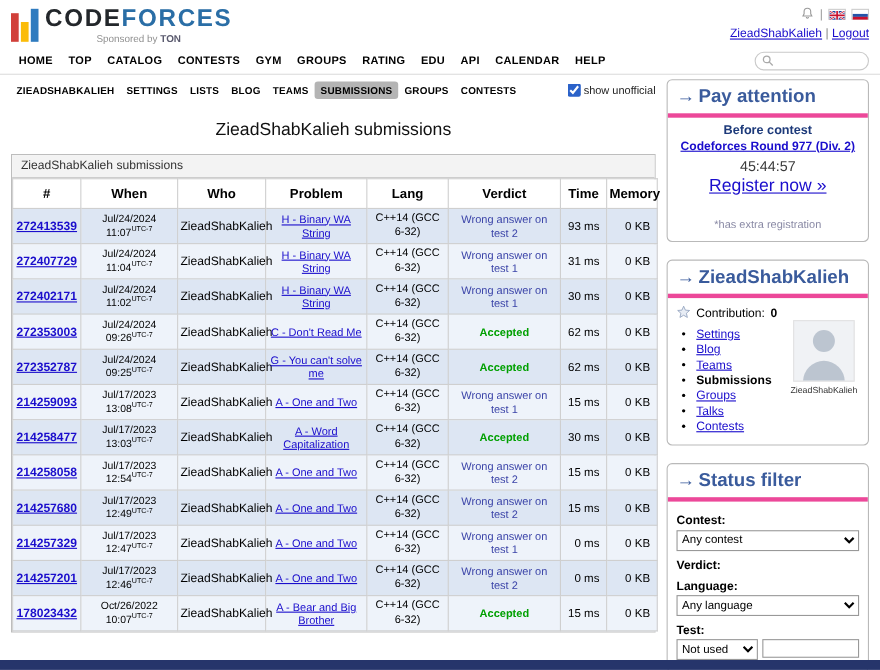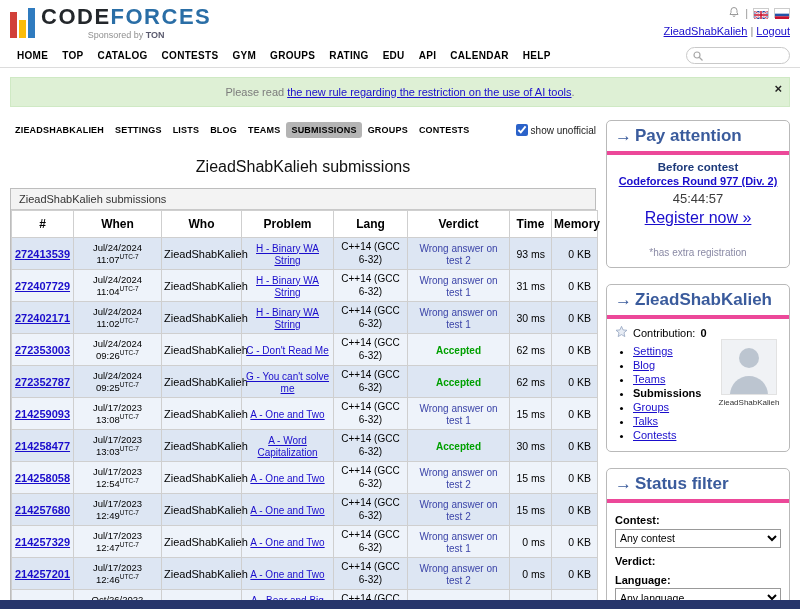--- a/index.html
+++ b/index.html
@@ -191,24 +191,20 @@
       </ul>
     <div class="search">
       <span class="search-icon"><svg width="12" height="12" viewBox="0 0 24 24">
             <circle cx="10" cy="10" r="6" fill="none" stroke="#a9a9a9" stroke-width="2.4"></circle>
             <path d="M14.5 14.5L21 21" stroke="#a9a9a9" stroke-width="2.4"></path>
           </svg></span>
       <input type="text" style="">
     </div>
   </div>
 
-  <div class="banner">
-    <span>Please read </span><a href="#">the new rule regarding the restriction on the use of AI tools</a><span>.</span>
-    <span class="banner-close">×</span>
-  </div>
 
   <div class="content">
 
     <div class="main-col">
 
       <div class="subnav">
         <span style="display:flex;gap:1px;">
             <a class="subnav-link" href="#">ZieadShabKalieh</a>
             <a class="subnav-link" href="#">Settings</a>
             <a class="subnav-link" href="#">Lists</a>

